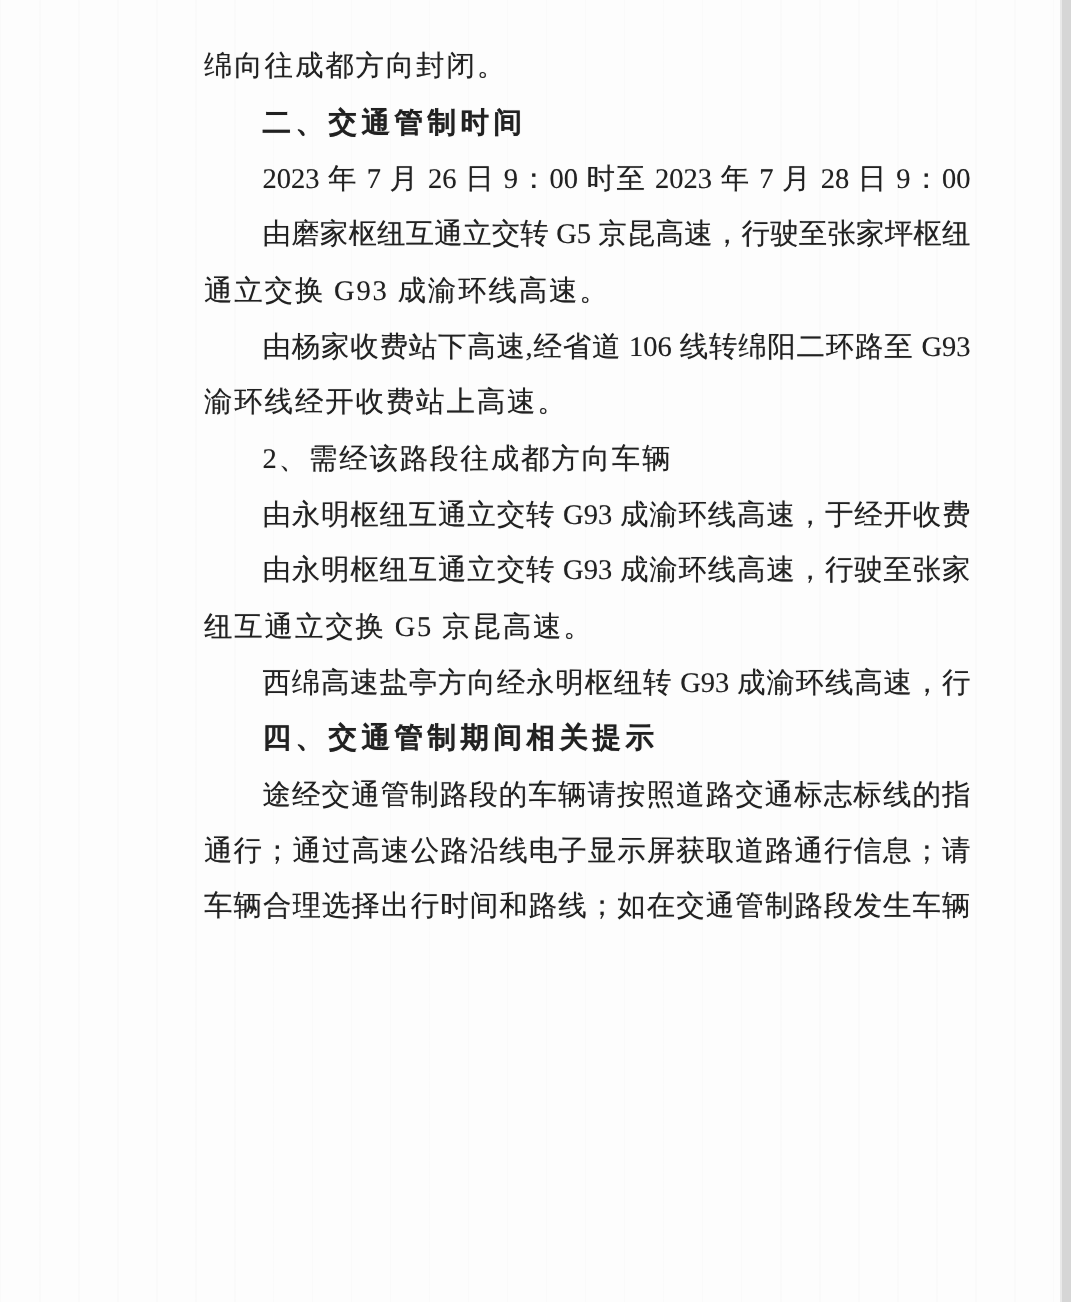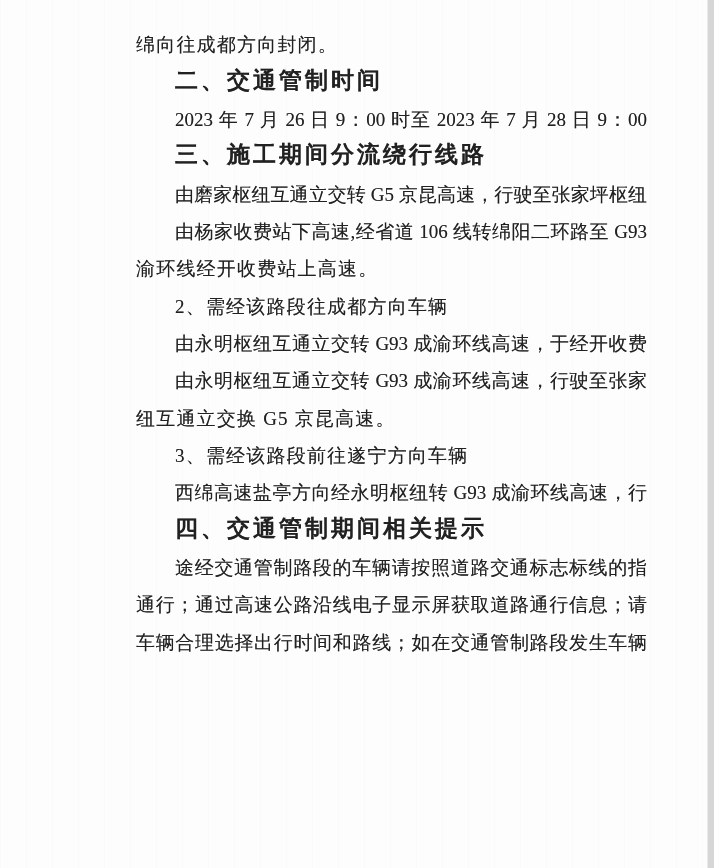--- a/index.html
+++ b/index.html
@@ -42,49 +42,48 @@
   }
   .line {
     height: 37.33px;
     white-space: nowrap;
     letter-spacing: 1.2px;
   }
   .line.indent { padding-left: 39px; }
   .line.bold {
     font-weight: bold;
     letter-spacing: 3px;
-    font-family: Liberation Mono, monospace;
-    font-size: 23px;
+    font-family: Liberation Serif, serif;
+    font-size: 19px;
   }
   .line.justify {
     white-space: normal;
     letter-spacing: 0;
     text-align: justify;
     text-align-last: justify;
     text-justify: inter-character;
     overflow: hidden;
   }
 </style>
 </head>
 <body>
 
 <div class="page">
   <div class="text-block" style="color: rgb(33, 33, 33); margin-left: 32px;">
       <div class="line">绵向往成都方向封闭。</div>
       <div class="line indent bold">二、交通管制时间</div>
       <div class="line indent justify">2023 年 7 月 26 日 9：00 时至 2023 年 7 月 28 日 9：00 时，</div>
-      <div class="line indent bold">三、施工期间分流绕行线路</div>
       <div class="line indent justify">由磨家枢纽互通立交转 G5 京昆高速，行驶至张家坪枢纽互</div>
+      <div class="line">通立交换 G93 成渝环线高速。</div>
       <div class="line indent justify">由杨家收费站下高速,经省道 106 线转绵阳二环路至 G93 成</div>
       <div class="line">渝环线经开收费站上高速。</div>
       <div class="line indent">2、需经该路段往成都方向车辆</div>
       <div class="line indent justify">由永明枢纽互通立交转 G93 成渝环线高速，于经开收费站下</div>
       <div class="line indent justify">由永明枢纽互通立交转 G93 成渝环线高速，行驶至张家坪枢</div>
       <div class="line">纽互通立交换 G5 京昆高速。</div>
-      <div class="line indent">3、需经该路段前往遂宁方向车辆</div>
       <div class="line indent justify">西绵高速盐亭方向经永明枢纽转 G93 成渝环线高速，行驶至</div>
       <div class="line indent bold">四、交通管制期间相关提示</div>
       <div class="line indent justify">途经交通管制路段的车辆请按照道路交通标志标线的指示</div>
       <div class="line justify">通行；通过高速公路沿线电子显示屏获取道路通行信息；请过往</div>
       <div class="line justify">车辆合理选择出行时间和路线；如在交通管制路段发生车辆故障</div>
     </div>
   <div class="scan-edge" style="background: rgb(214, 214, 214);"></div>
 </div>
 
 </body></html>

